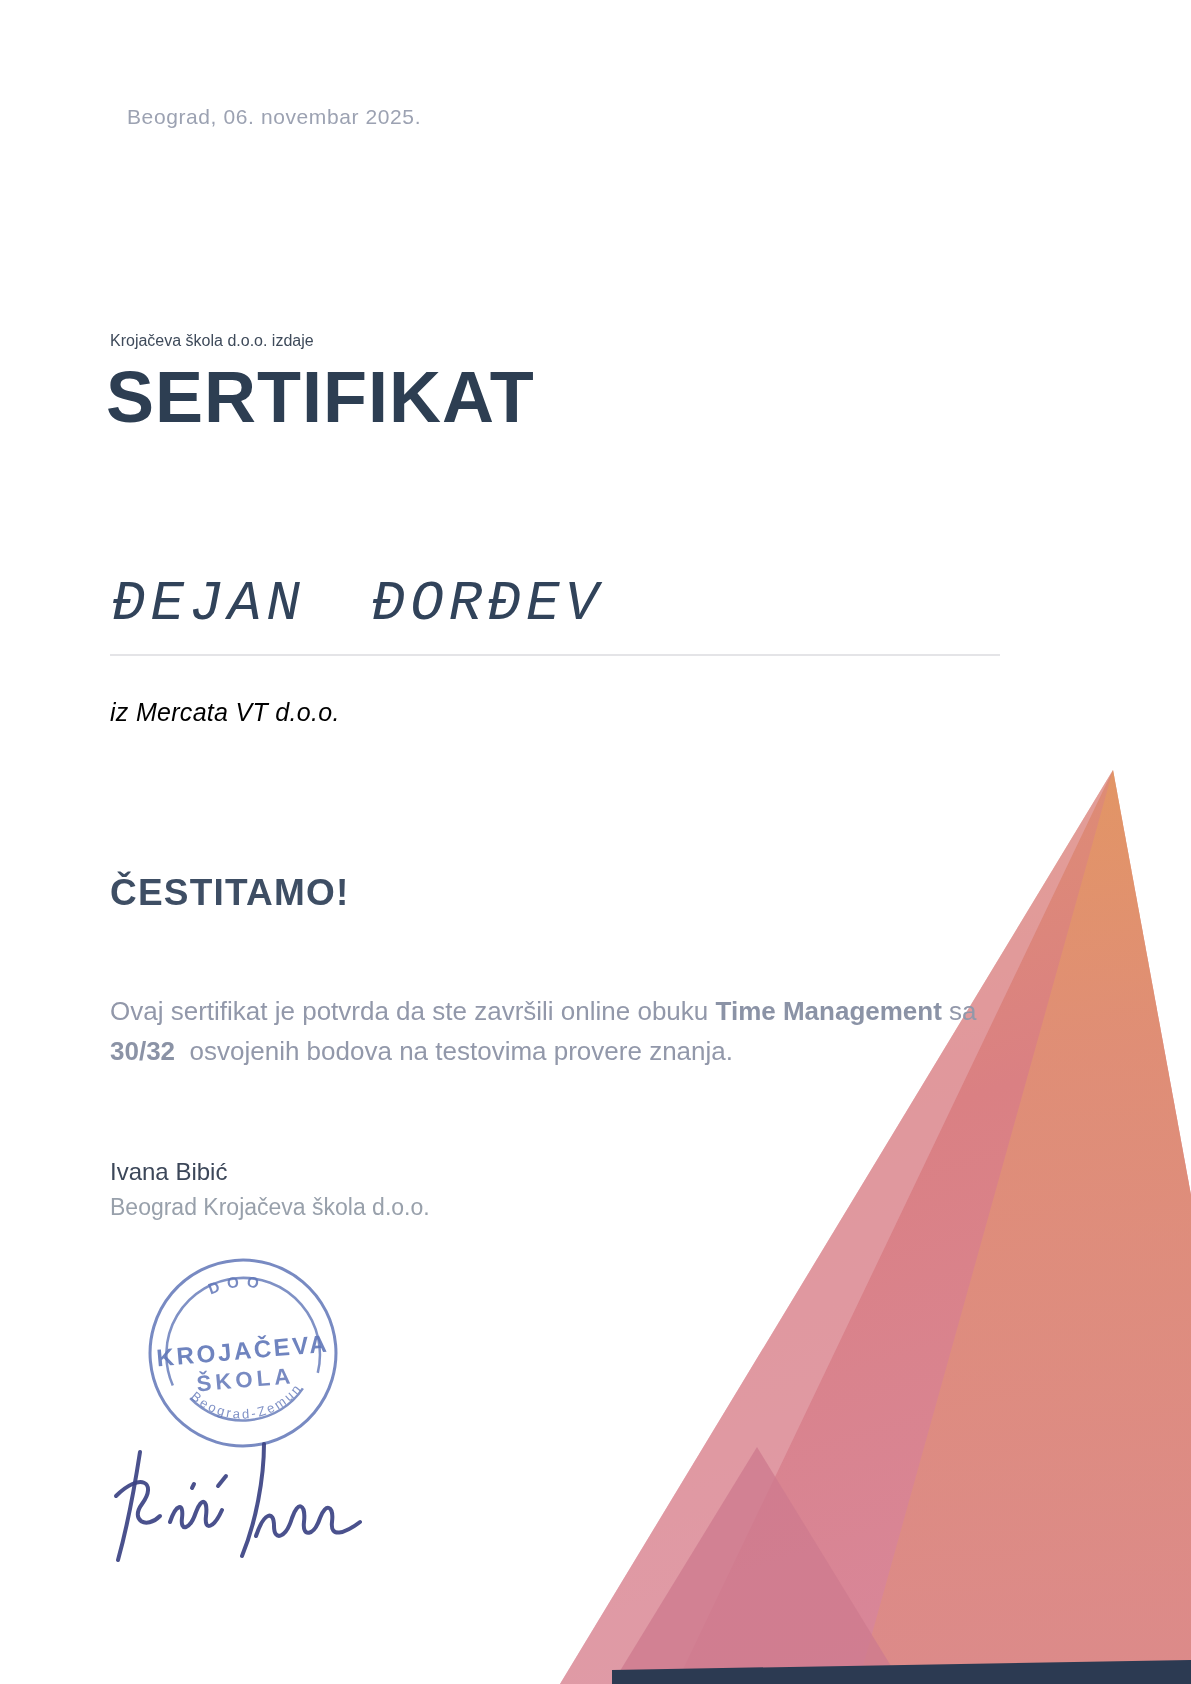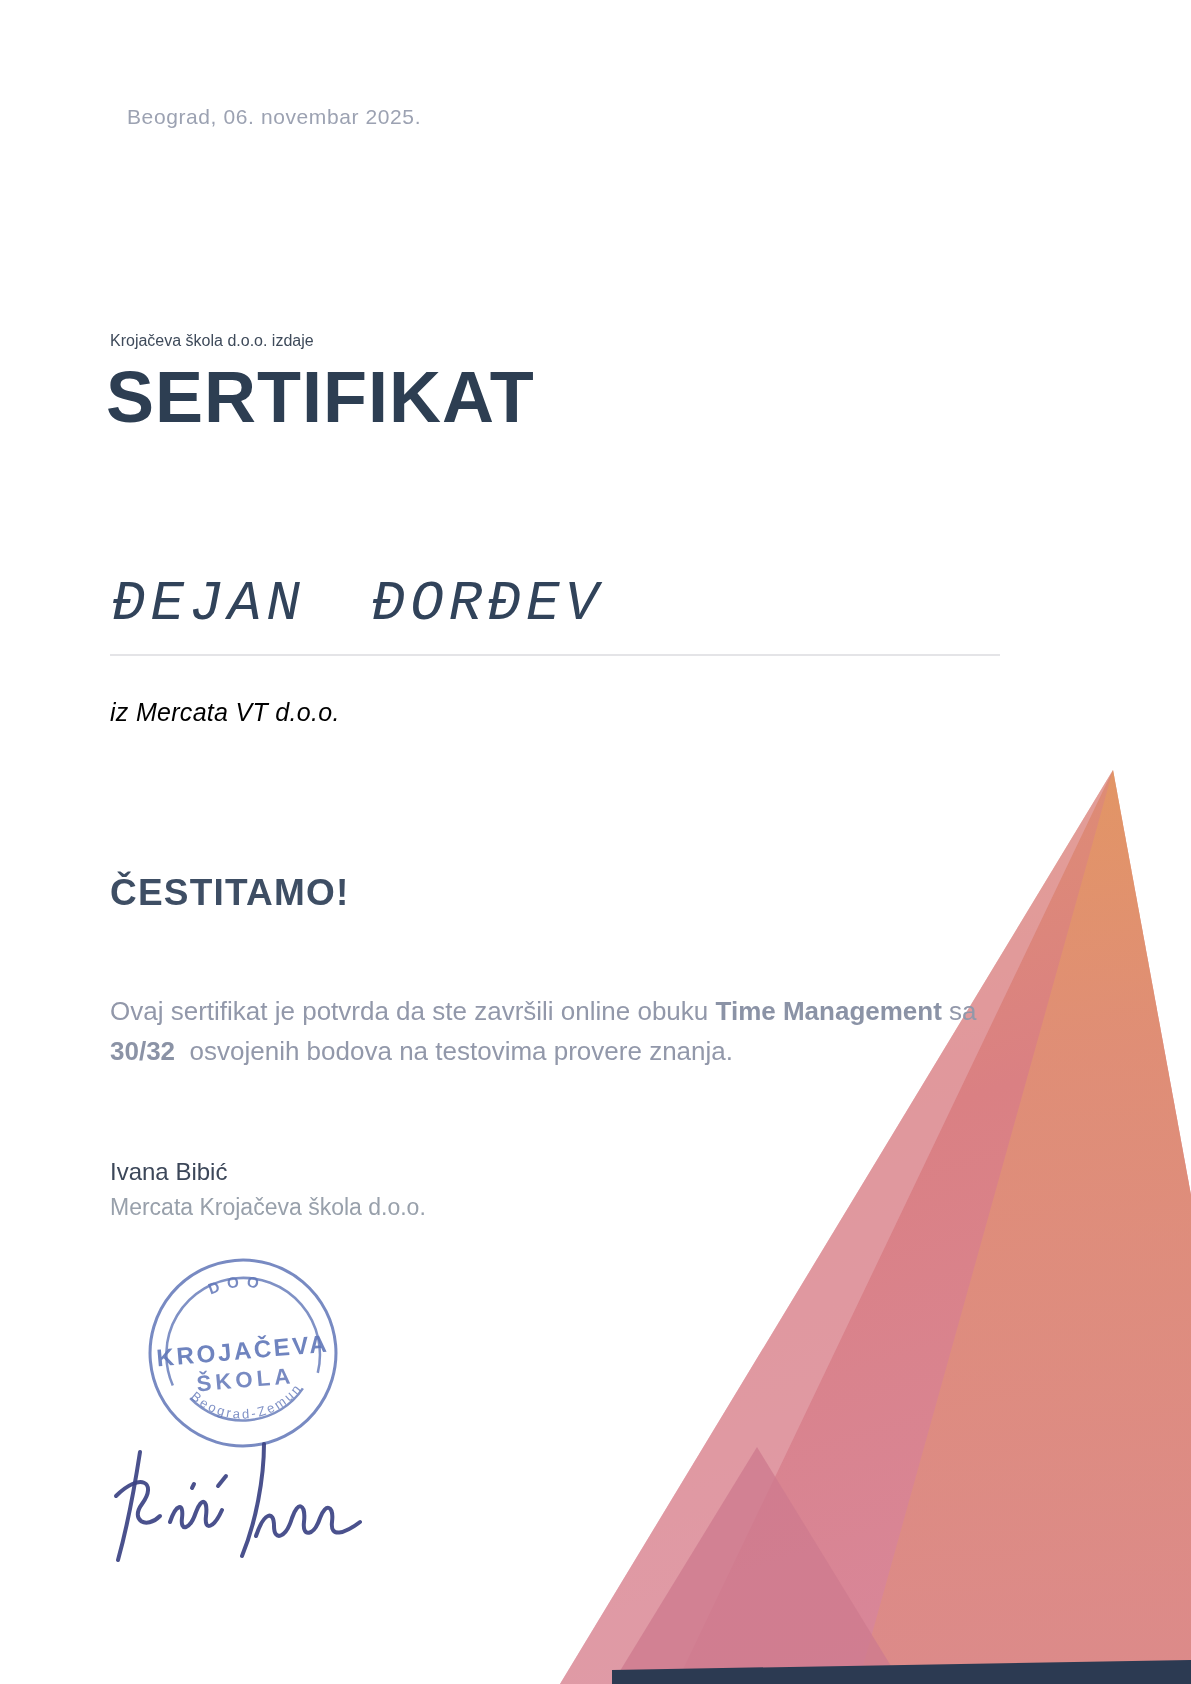--- a/index.html
+++ b/index.html
@@ -96,21 +96,21 @@
   <div class="title">SERTIFIKAT</div>
 
   <div class="recipient-name">ĐEJAN ĐORĐEV</div>
   <div class="name-underline"></div>
   <div class="recipient-company">iz Mercata VT d.o.o.</div>
 
   <div class="congrats-heading">ČESTITAMO!</div>
   <div class="congrats-paragraph"><span>Ovaj sertifikat je potvrda da ste završili online obuku </span><b>Time Management</b><span> sa  </span><b>30/32</b><span>  osvojenih bodova na testovima provere znanja.</span></div>
 
   <div class="signatory-name">Ivana Bibić</div>
-  <div class="signatory-title">Mercata Krojačeva škola d.o.o.</div>
+  <div class="signatory-title">Beograd Krojačeva škola d.o.o.</div>
 
   <svg class="stamp" viewBox="0 0 192 192">
     <circle cx="96" cy="96" r="92" fill="none" stroke="#4A63AE" stroke-width="3" opacity="0.85"></circle>
     <path d="M 24 122 A 76 76 0 1 1 168 122" fill="none" stroke="#4A63AE" stroke-width="2.5" opacity="0.8"></path>
     <path d="M 40 136 A 72 72 0 0 0 152 136" fill="none" stroke="#4A63AE" stroke-width="2.5" opacity="0.8"></path>
     <path id="stamp-top-path" d="M 30 74 A 72 72 0 0 1 162 74" fill="none" stroke="none"></path>
     <path id="stamp-bottom-path" d="M 28 116 A 74 74 0 0 0 164 116" fill="none" stroke="none"></path>
     <text font-size="15" font-weight="bold" letter-spacing="7" opacity="0.85">
       <textPath href="#stamp-top-path" startOffset="50%" text-anchor="middle">DOO</textPath>
     </text>

